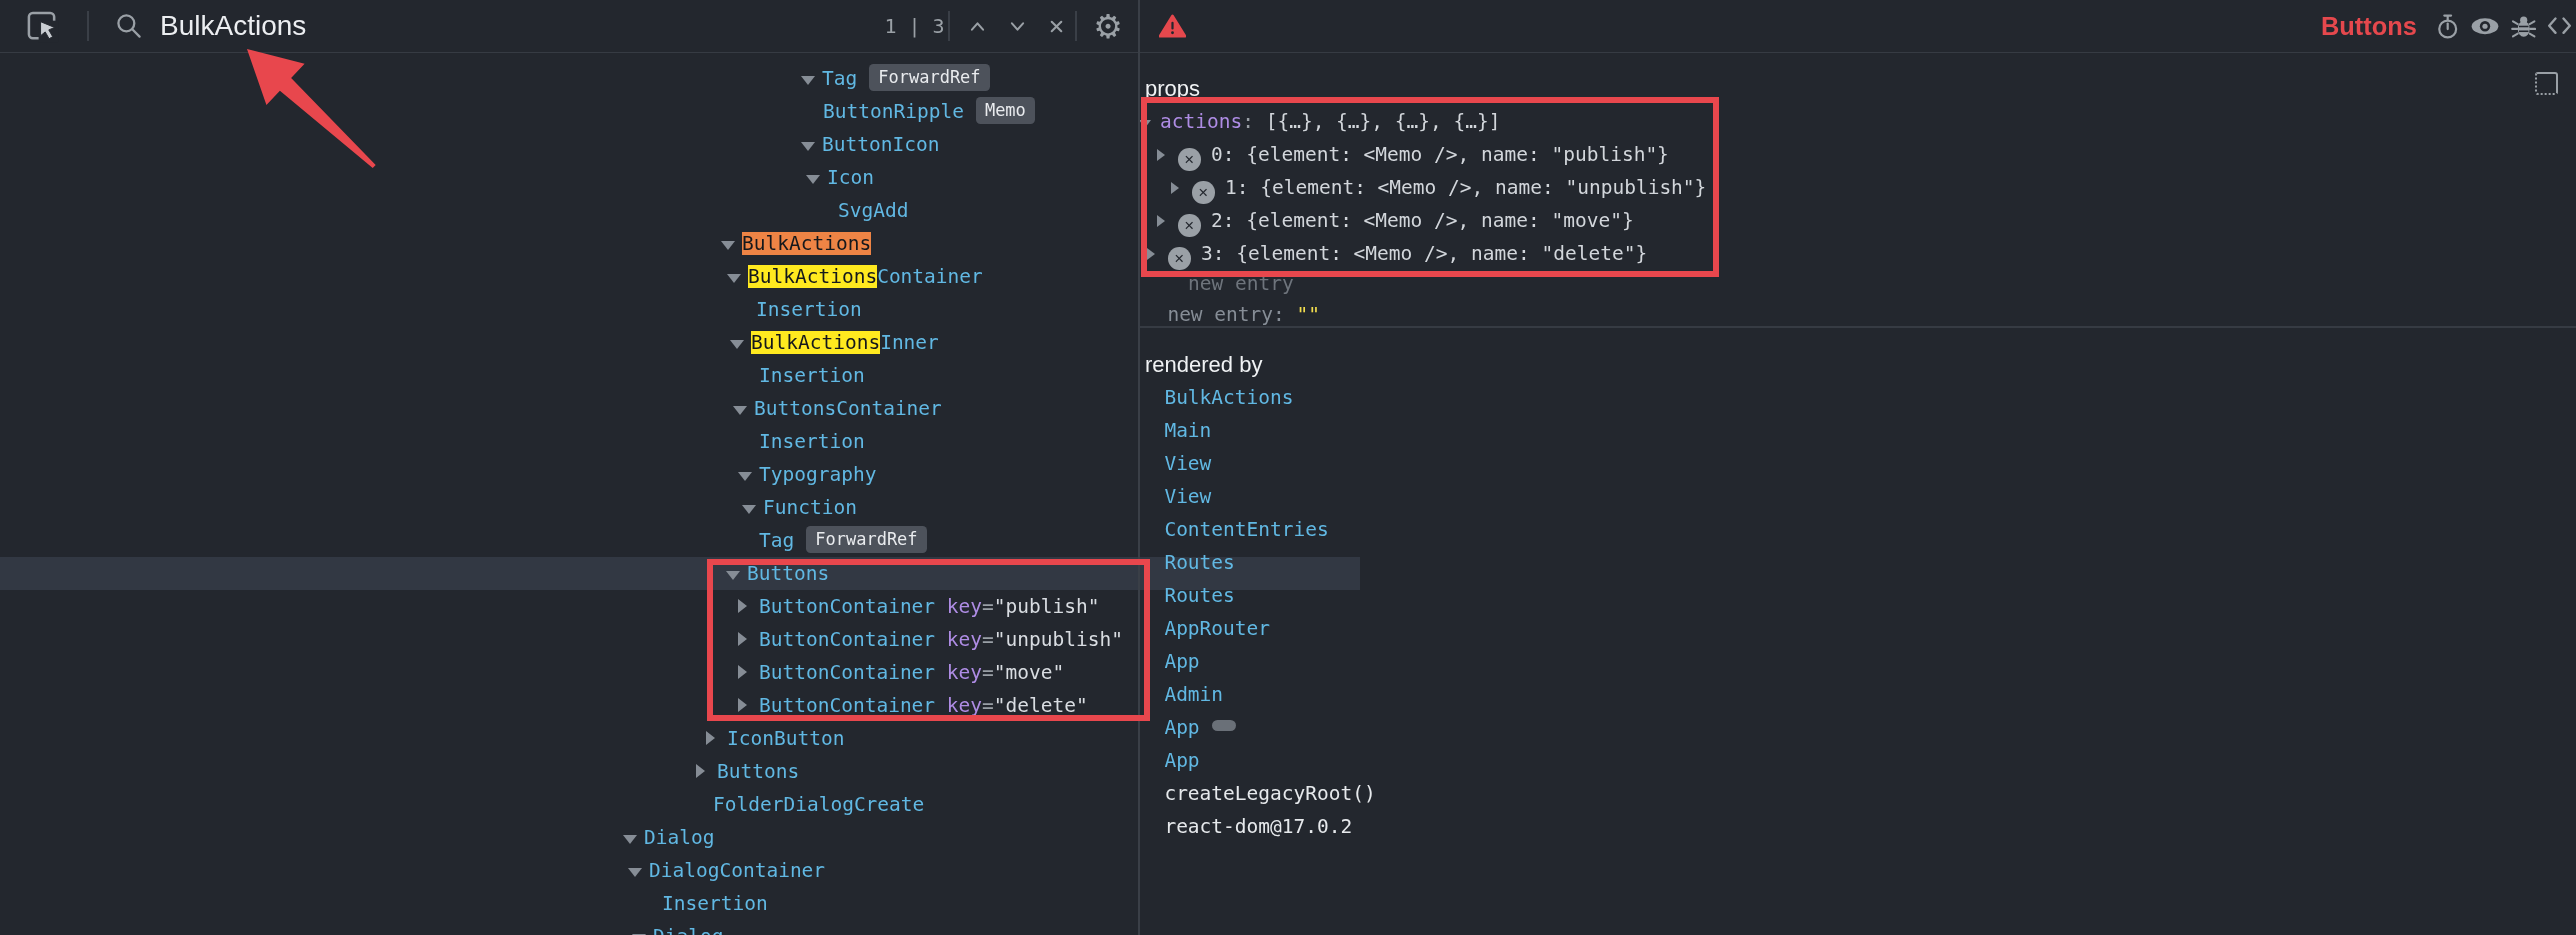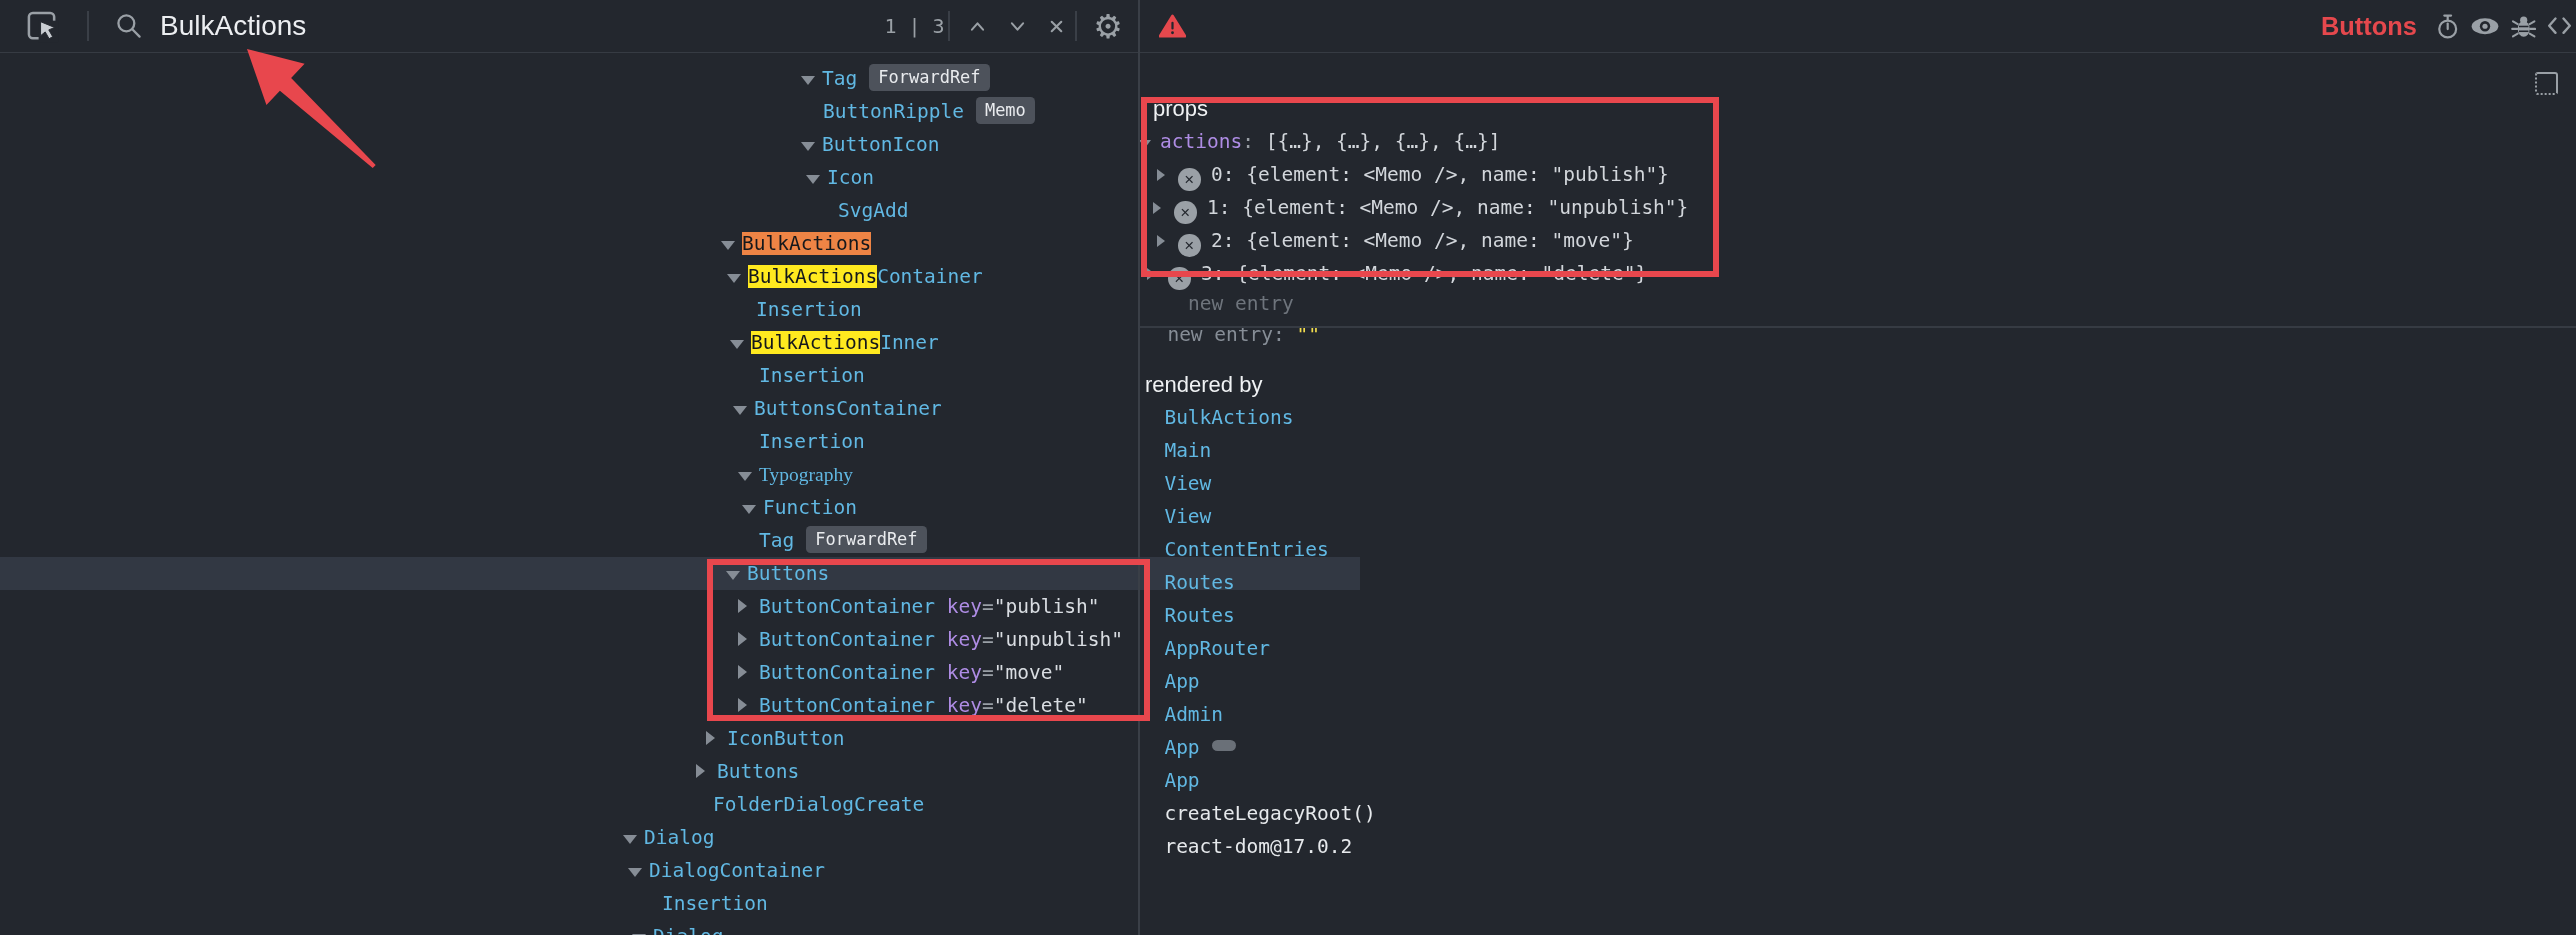--- a/index.html
+++ b/index.html
@@ -36,21 +36,21 @@
   .c-val{color:#d2d6db;}
   .c-match{background:#ffe91f;color:#15181c;}
   .c-cur{background:#ee8445;color:#15181c;}
   .badge{display:inline-block;background:#4d525b;color:#e9ebee;border-radius:4.5px;
          padding:0px 9px;margin-left:12px;font-size:17px;line-height:27px;vertical-align:1.5px;
          font-family:"DejaVu Sans Mono",monospace;}
 
   
   .right-panel{position:absolute;left:1139px;top:52px;width:1437px;height:883px;}
   .section-header{height:33px;line-height:33px;font-size:22px;color:#f0f2f4;padding-left:6px;}
-  .props-header-row{position:relative;padding-top:28px;margin-left:8px;}
+  .props-header-row{position:relative;padding-top:8px;}
   .copy-icon{position:absolute;right:18px;top:19.5px;width:19.5px;height:19.5px;
              border:2.2px solid #9aa0a6;border-left-style:dotted;border-bottom-style:dotted;
              border-radius:3px;cursor:pointer;}
   .prow{height:33px;line-height:33px;font-size:19.5px;white-space:nowrap;cursor:pointer;}
   .prow .arrow .tri.down{border-left:6.7px solid transparent;border-right:6.7px solid transparent;border-top:8.2px solid #868d96;}
   .prow .arrow .tri.right{border-top:6.7px solid transparent;border-bottom:6.7px solid transparent;border-left:8.2px solid #868d96;}
   .del-icon{display:inline-block;width:22.5px;height:22.5px;border-radius:50%;background:#9aa0a6;
             color:#23272e;font-size:15.7px;line-height:22.5px;text-align:center;font-weight:bold;
             margin-right:10.5px;vertical-align:-3px;cursor:pointer;}
   .ghost-row{height:28.4px;line-height:28.4px;font-size:19.5px;color:#6e747c;}
@@ -169,21 +169,21 @@
       <div class="trow" style="padding-left: 801px;"><span class="arrow"><span class="tri down"></span></span><span class="c-name">ButtonIcon</span></div>
       <div class="trow" style="padding-left: 806px;"><span class="arrow"><span class="tri down"></span></span><span class="c-name">Icon</span></div>
       <div class="trow" style="padding-left: 838px;"><span class="c-name">SvgAdd</span></div>
       <div class="trow" style="padding-left: 721px;"><span class="arrow"><span class="tri down"></span></span><span class="c-cur">BulkActions</span></div>
       <div class="trow" style="padding-left: 727px;"><span class="arrow"><span class="tri down"></span></span><span class="c-match">BulkActions</span><span class="c-name">Container</span></div>
       <div class="trow" style="padding-left: 756px;"><span class="c-name">Insertion</span></div>
       <div class="trow" style="padding-left: 730px;"><span class="arrow"><span class="tri down"></span></span><span class="c-match">BulkActions</span><span class="c-name">Inner</span></div>
       <div class="trow" style="padding-left: 759px;"><span class="c-name">Insertion</span></div>
       <div class="trow" style="padding-left: 733px;"><span class="arrow"><span class="tri down"></span></span><span class="c-name">ButtonsContainer</span></div>
       <div class="trow" style="padding-left: 759px;"><span class="c-name">Insertion</span></div>
-      <div class="trow" style="padding-left: 738px; font-family: Liberation Serif, serif;"><span class="arrow"><span class="tri down"></span></span><span class="c-name">Typography</span></div>
+      <div class="trow" style="padding-left: 738px;"><span class="arrow"><span class="tri down"></span></span><span class="c-name">Typography</span></div>
       <div class="trow" style="padding-left: 742px;"><span class="arrow"><span class="tri down"></span></span><span class="c-name">Function</span></div>
       <div class="trow" style="padding-left: 759px;"><span class="c-name">Tag</span><span class="badge">ForwardRef</span></div>
       <div class="trow selected" style="padding-left: 726px;"><span class="arrow"><span class="tri down"></span></span><span class="c-name">Buttons</span></div>
       <div class="trow" style="padding-left: 738px;"><span class="arrow"><span class="tri right"></span></span><span class="c-name">ButtonContainer </span><span class="c-attr">key</span><span class="c-punct">=</span><span class="c-str">"publish"</span></div>
       <div class="trow" style="padding-left: 738px;"><span class="arrow"><span class="tri right"></span></span><span class="c-name">ButtonContainer </span><span class="c-attr">key</span><span class="c-punct">=</span><span class="c-str">"unpublish"</span></div>
       <div class="trow" style="padding-left: 738px;"><span class="arrow"><span class="tri right"></span></span><span class="c-name">ButtonContainer </span><span class="c-attr">key</span><span class="c-punct">=</span><span class="c-str">"move"</span></div>
       <div class="trow" style="padding-left: 738px;"><span class="arrow"><span class="tri right"></span></span><span class="c-name">ButtonContainer </span><span class="c-attr">key</span><span class="c-punct">=</span><span class="c-str">"delete"</span></div>
       <div class="trow" style="padding-left: 706px;"><span class="arrow"><span class="tri right"></span></span><span class="c-name">IconButton</span></div>
       <div class="trow" style="padding-left: 696px;"><span class="arrow"><span class="tri right"></span></span><span class="c-name">Buttons</span></div>
       <div class="trow" style="padding-left: 713px;"><span class="c-name">FolderDialogCreate</span></div>
@@ -194,21 +194,21 @@
     </div>
 
   <div class="right-panel">
     <div class="props-header-row">
       <div class="section-header" style="margin-top:12px;">props</div>
       <div class="copy-icon"></div>
     </div>
     <div id="props-rows" class="mono">
         <div class="prow" style="padding-left: 0;"><span class="arrow"><span class="tri down"></span></span><span class="c-attr">actions</span><span class="c-punct">: </span><span class="c-val">[{…}, {…}, {…}, {…}]</span></div>
         <div class="prow" style="padding-left: 18px;"><span class="arrow"><span class="tri right"></span></span><span class="del-icon">✕</span><span class="c-val">0: {element: &lt;Memo /&gt;, name: "publish"}</span></div>
-        <div class="prow" style="padding-left: 14px;"><span class="arrow"><span class="tri right"></span></span><span class="del-icon">✕</span><span class="c-val">1: {element: &lt;Memo /&gt;, name: "unpublish"}</span></div>
+        <div class="prow" style="padding-left: 32px;"><span class="arrow"><span class="tri right"></span></span><span class="del-icon">✕</span><span class="c-val">1: {element: &lt;Memo /&gt;, name: "unpublish"}</span></div>
         <div class="prow" style="padding-left: 18px;"><span class="arrow"><span class="tri right"></span></span><span class="del-icon">✕</span><span class="c-val">2: {element: &lt;Memo /&gt;, name: "move"}</span></div>
         <div class="prow" style="padding-left: 8px;"><span class="arrow"><span class="tri right"></span></span><span class="del-icon">✕</span><span class="c-val">3: {element: &lt;Memo /&gt;, name: "delete"}</span></div>
       </div>
     <div class="ghost-row mono" style="padding-left:49px;">new entry</div>
     <div class="newentry-row mono" style="padding-left:28.4px;">
       <span>new entry</span><span>:</span>
       <span class="str-yellow">""</span>
     </div>
     <div class="hdivider" style="top:274px;"></div>
     <div class="section-header" style="margin-top:16.5px;">rendered by</div>

